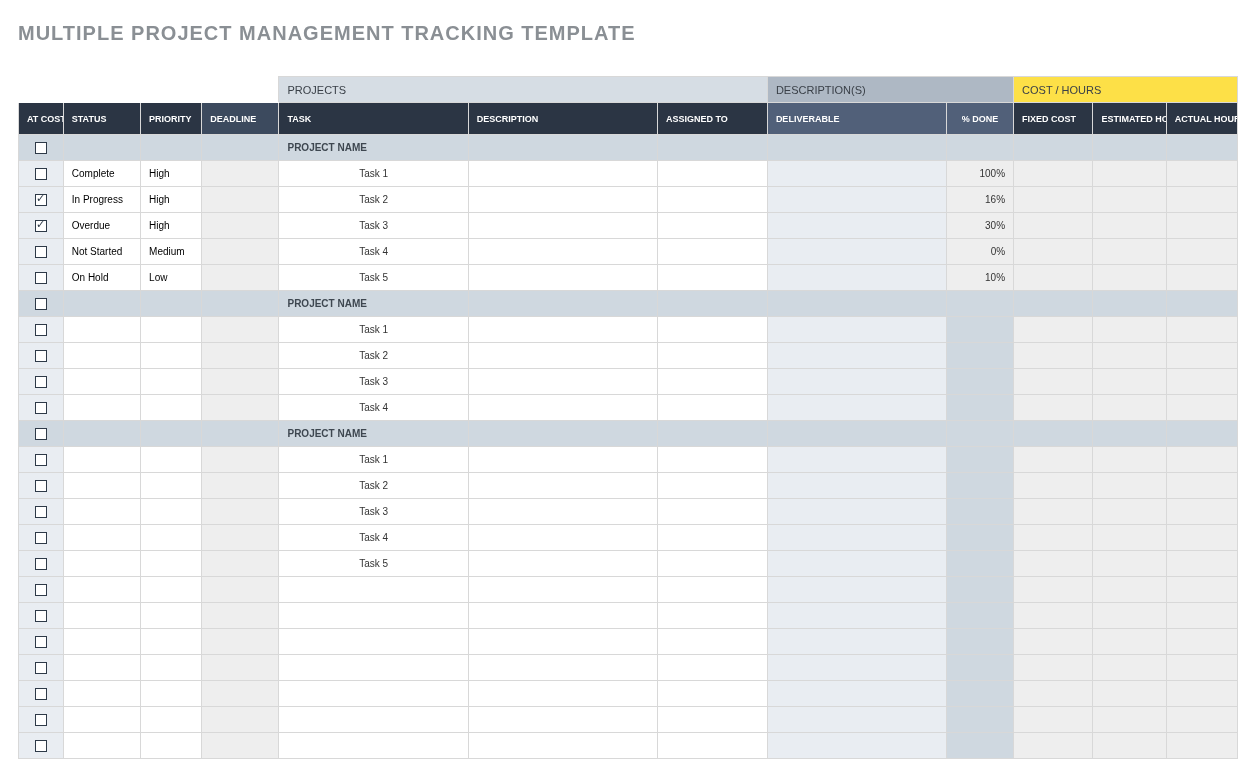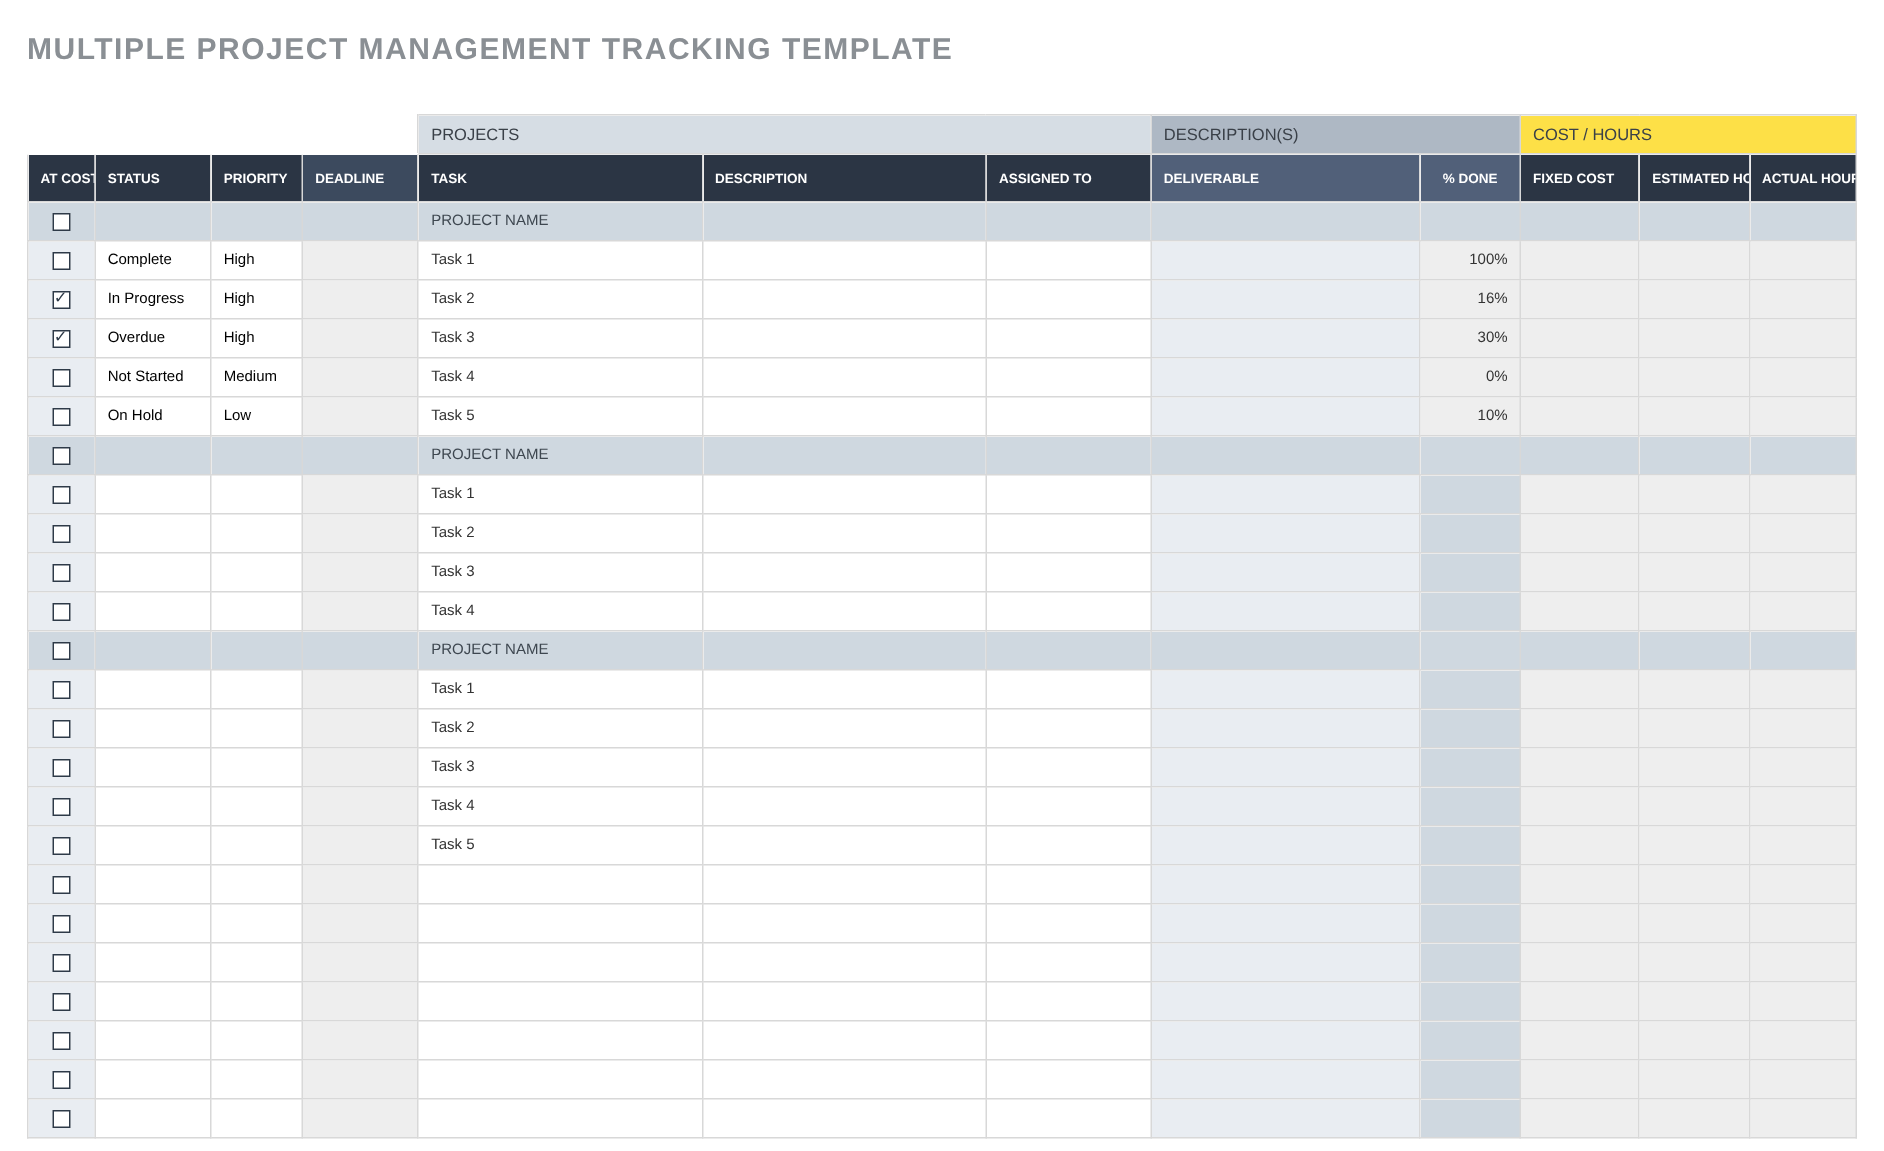--- a/index.html
+++ b/index.html
@@ -56,36 +56,36 @@
     vertical-align: middle;
   }
   th.colhead.center { text-align: center; }
   th.colhead.blue2 { background: #3c4a5e; }
   th.colhead.blue3 { background: #516079; }
   
   tr.section td {
     background: #cfd8e0;
     color: #3e4750;
     font-size: 10px;
-    font-weight: 400;
+    font-weight: 700;
   }
   tr.section td.col-deliv,
   tr.section td.col-done,
   tr.section td.col-fixed,
   tr.section td.col-est,
   tr.section td.col-act {
     background: #cfd8e0;
   }
   tr.section td.checkbox-cell{background:#cfd8e0;}
   
   td.col-risk   { background: #e9edf2; text-align:center; }
   td.col-status { background: #fff; margin-left: 36px; }
   td.col-prio   { background: #fff; }
   td.col-dead   { background: #eeeeee; }
-  td.col-task   { background: #fff; }
+  td.col-task   { background: #fff; text-align: center; }
   td.col-desc   { background: #fff; }
   td.col-assn   { background: #fff; }
   td.col-deliv  { background: #e9edf2; }
   td.col-done   { background: #eeeeee; text-align:right; }
   td.col-fixed  { background: #eeeeee; }
   td.col-est    { background: #eeeeee; }
   td.col-act    { background: #eeeeee; }
   
   tr.empty td.col-status,
   tr.empty td.col-prio { background:#fff; }

